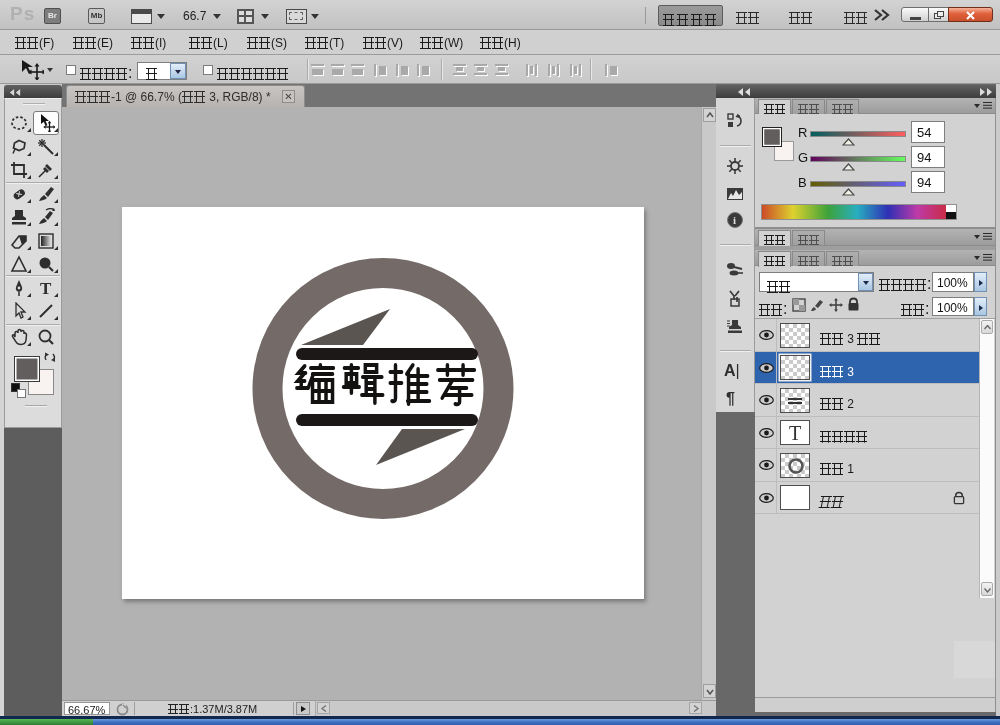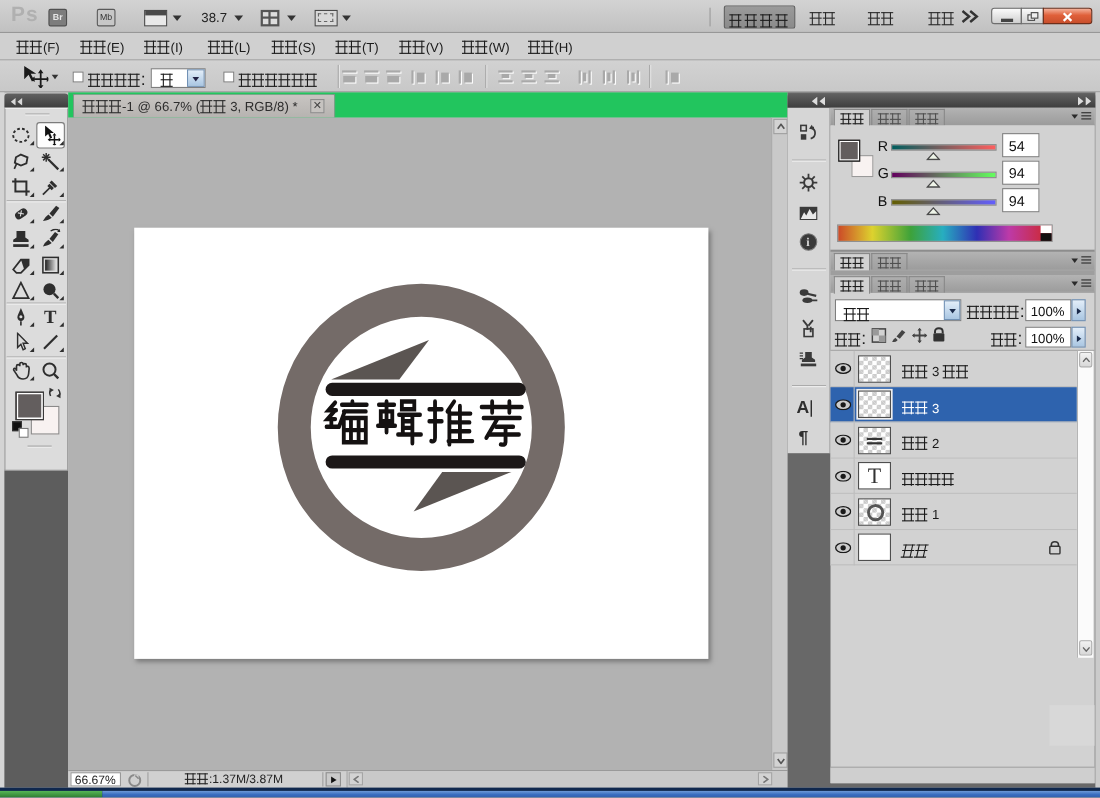--- a/index.html
+++ b/index.html
@@ -68,26 +68,26 @@
 .lrow{position:absolute;left:0;width:224px;height:32.5px;border-bottom:1px solid #bdbdbd;background:#d2d2d2;}
 .lrow .eye{left:4px;}
 .lrow:after{content:"";position:absolute;left:21px;top:0;width:1px;height:32.5px;background:#bdbdbd;}
 </style>
 </head>
 <body>
 
 <div id="titlebar">
   <div class="abs" style="left:10px;top:3px;font-size:19px;font-weight:bold;color:#b0b0b0;letter-spacing:1px;">Ps</div>
   <div class="abs" style="left:44px;top:8px;width:17px;height:16px;background:#7d7d7d;border:1px solid #4f4f4f;border-radius:2px;color:#e8e8e8;font-size:8px;font-weight:bold;text-align:center;line-height:14px;">Br</div>
-  <div class="abs" style="left:88px;top:8px;width:17px;height:16px;background:#c7c7c7;border:1px solid #5a5a5a;border-radius:2px;color:#333;font-size:8px;font-weight:normal;text-align:center;line-height:14px;">Mb</div>
+  <div class="abs" style="left:88px;top:8px;width:17px;height:16px;background:#c7c7c7;border:1px solid #5a5a5a;border-radius:2px;color:#333;font-size:8px;font-weight:bold;text-align:center;line-height:14px;">Mb</div>
   <div class="abs" style="left:131px;top:9px;width:21px;height:15px;border:1px solid #4a4a4a;background:#e9e9e9;">
      <div class="abs" style="left:0;top:0;width:19px;height:4px;background:#4a4a4a;"></div>
   </div>
   <div class="abs" style="left:157px;top:14px;width:0;height:0;border:4px solid transparent;border-top:5px solid #333;"></div>
-  <div class="abs" style="left:183px;top:9px;font-size:12px;color:#222;">38.7</div>
+  <div class="abs" style="left:183px;top:9px;font-size:12px;color:#222;">66.7</div>
   <div class="abs" style="left:213px;top:14px;width:0;height:0;border:4px solid transparent;border-top:5px solid #333;"></div>
   <div class="abs" style="left:237px;top:9px;width:17px;height:15px;background:#555;
     box-shadow:inset 0 0 0 1px #555;">
     <div class="abs" style="left:2px;top:2px;width:5px;height:4px;background:#ddd;"></div>
     <div class="abs" style="left:9px;top:2px;width:6px;height:4px;background:#ddd;"></div>
     <div class="abs" style="left:2px;top:8px;width:5px;height:5px;background:#ddd;"></div>
     <div class="abs" style="left:9px;top:8px;width:6px;height:5px;background:#ddd;"></div>
   </div>
   <div class="abs" style="left:261px;top:14px;width:0;height:0;border:4px solid transparent;border-top:5px solid #333;"></div>
   <div class="abs" style="left:286px;top:9px;width:21px;height:15px;border:1px solid #4a4a4a;background:#d9d9d9;">
@@ -312,21 +312,21 @@
         <path d="M3,9 Q1,5 4,3 M10,3 Q13,7 10,9" fill="none" stroke="#333" stroke-width="1.4"></path>
         <path d="M2,1.5 L6,3.5 L2,6 Z M12,11 L8,9 L12,6.5 Z" fill="#333"></path>
       </svg>
     <div class="abs" style="left:6px;top:284px;width:9px;height:9px;background:#111;border:1px solid #333;"></div>
     <div class="abs" style="left:12px;top:290px;width:9px;height:9px;background:#fff;border:1px solid #777;"></div>
     <div class="abs" style="left:20px;top:306px;width:22px;height:1px;background:#a8a8a8;box-shadow:0 1px 0 #f0f0f0;"></div>
   </div>
 
   <div class="abs" style="left:4px;top:344px;width:58px;height:288px;background:#5d5d5d;"></div>
 
-  <div class="abs" style="left:62px;top:0;width:654px;height:23px;background:#22c55e;">
+  <div class="abs" style="left:62px;top:0;width:654px;height:23px;background:#737373;">
     <div class="abs" style="left:4px;top:1px;width:239px;height:22px;background:linear-gradient(#c8c5c2,#b6b3b0);border:1px solid #8d8d8d;border-bottom:none;border-radius:3px 3px 0 0;color:#2d2d2d;font-size:12px;">
       <div class="abs" style="left:8px;top:4px;white-space:nowrap;"><i class="c"></i><i class="c"></i><i class="c"></i>-1 @ 66.7% (<i class="c"></i><i class="c"></i> 3, RGB/8) *</div>
       <div class="abs" style="left:215px;top:4px;width:13px;height:13px;background:#c6c3c0;border:1px solid #8d8d8d;font-size:10px;line-height:11px;text-align:center;color:#444;">✕</div>
     </div>
   </div>
 
   <div id="canvasarea" class="abs" style="left:62px;top:23px;width:639px;height:593px;background:#b2b2b2;overflow:hidden;">
     <div id="canvas" class="abs" style="left:60px;top:100px;width:522px;height:392px;background:#fff;box-shadow:2px 3px 4px rgba(80,80,80,.55);">
       <svg width="522" height="392" viewBox="0 0 522 392">
         <circle cx="261" cy="181.5" r="115.5" fill="none" stroke="#746b68" stroke-width="30"></circle>

